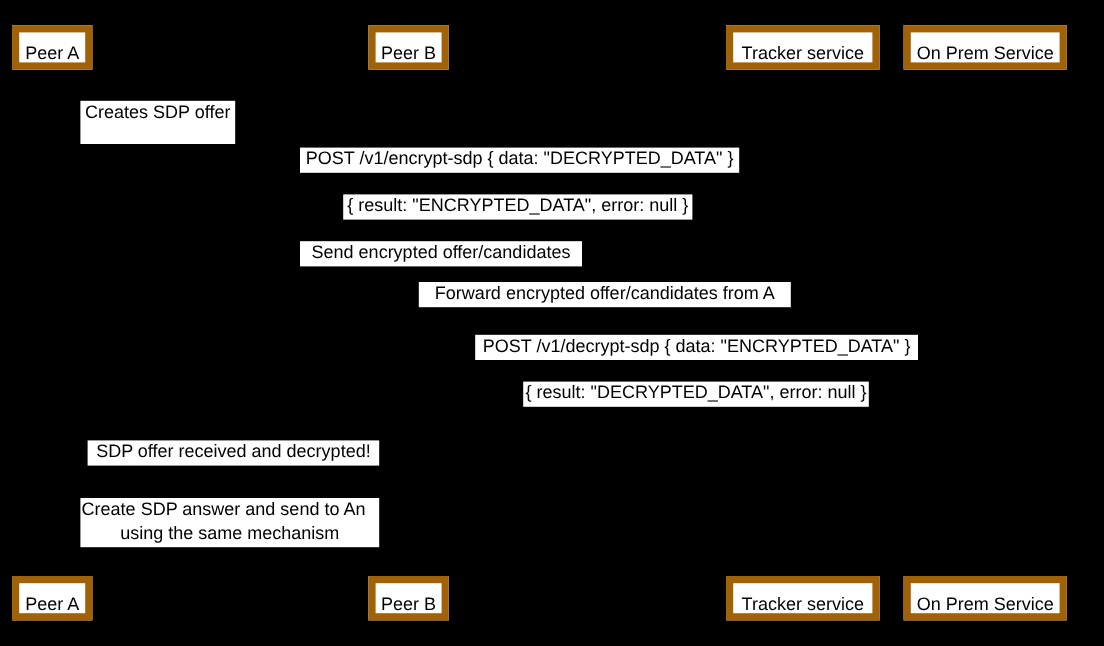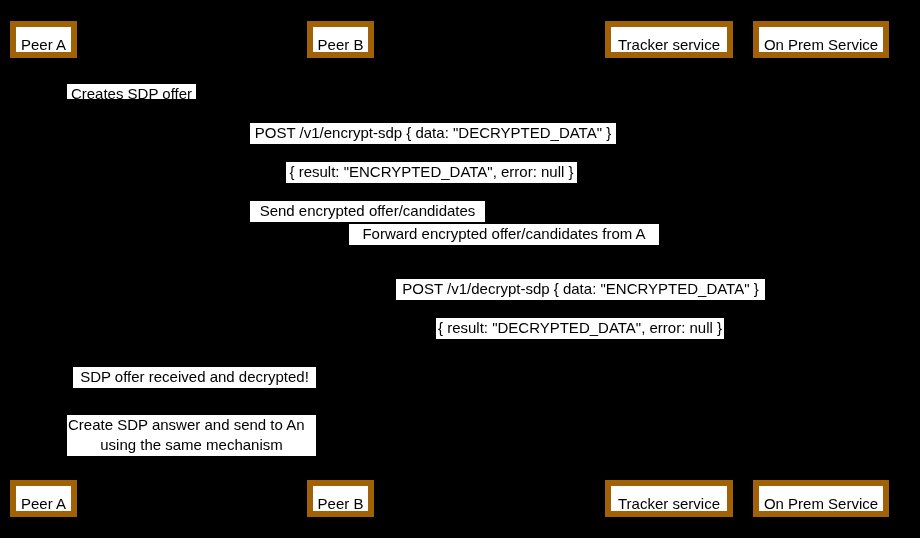--- a/index.html
+++ b/index.html
@@ -90,29 +90,29 @@
   <div class="participant" style="left:753px; top:21px; width:136px;">On Prem Service</div>
 
   <div class="arrow" style="left:43px;  top:105px; width:0px;"></div>
   <div class="arrow" style="left:43px;  top:144px; width:777px;"></div>
   <div class="arrow" style="left:43px;  top:183px; width:777px;"></div>
   <div class="arrow" style="left:43px;  top:222px; width:297px;"></div>
   <div class="arrow" style="left:340px; top:261px; width:328px;"></div>
   <div class="arrow" style="left:340px; top:300px; width:480px;"></div>
   <div class="arrow" style="left:340px; top:339px; width:480px;"></div>
 
-  <div class="msg" style="left:67px;  top:84px;  width:129px; height:15px;">Creates SDP offer</div>
+  <div class="msg" style="left:67px;  top:84px;  width:129px; height:36px;">Creates SDP offer</div>
 
   <div class="msg" style="left:250px; top:123px; width:366px; height:21px;">POST /v1/encrypt-sdp { data: "DECRYPTED_DATA" }</div>
 
   <div class="msg" style="left:286px; top:162px; width:291px; height:21px;">{ result: "ENCRYPTED_DATA", error: null }</div>
 
   <div class="msg" style="left:238px; top:201px; width:235px; height:21px;margin-left:12px;">Send encrypted offer/candidates</div>
 
-  <div class="msg" style="left:349px; top:224px; width:310px; height:21px;">Forward encrypted offer/candidates from A</div>
+  <div class="msg" style="left:349px; top:235px; width:310px; height:21px;">Forward encrypted offer/candidates from A</div>
 
   <div class="msg" style="left:396px; top:279px; width:369px; height:21px;">POST /v1/decrypt-sdp { data: "ENCRYPTED_DATA" }</div>
 
   <div class="msg" style="left:436px; top:318px; width:288px; height:21px;">{ result: "DECRYPTED_DATA", error: null }</div>
 
   <div class="msg" style="left:73px;  top:367px; width:243px; height:21px;">SDP offer received and decrypted!</div>
 
   <div class="msg multiline" style="left:67px; top:415px; width:249px; height:41px; padding:0;">
     <div style="white-space:nowrap; overflow:hidden; text-align:left; padding-left:1px;">Create SDP answer and send to An</div>
     <div style="white-space:nowrap; overflow:hidden; text-align:center;">using the same mechanism</div>

